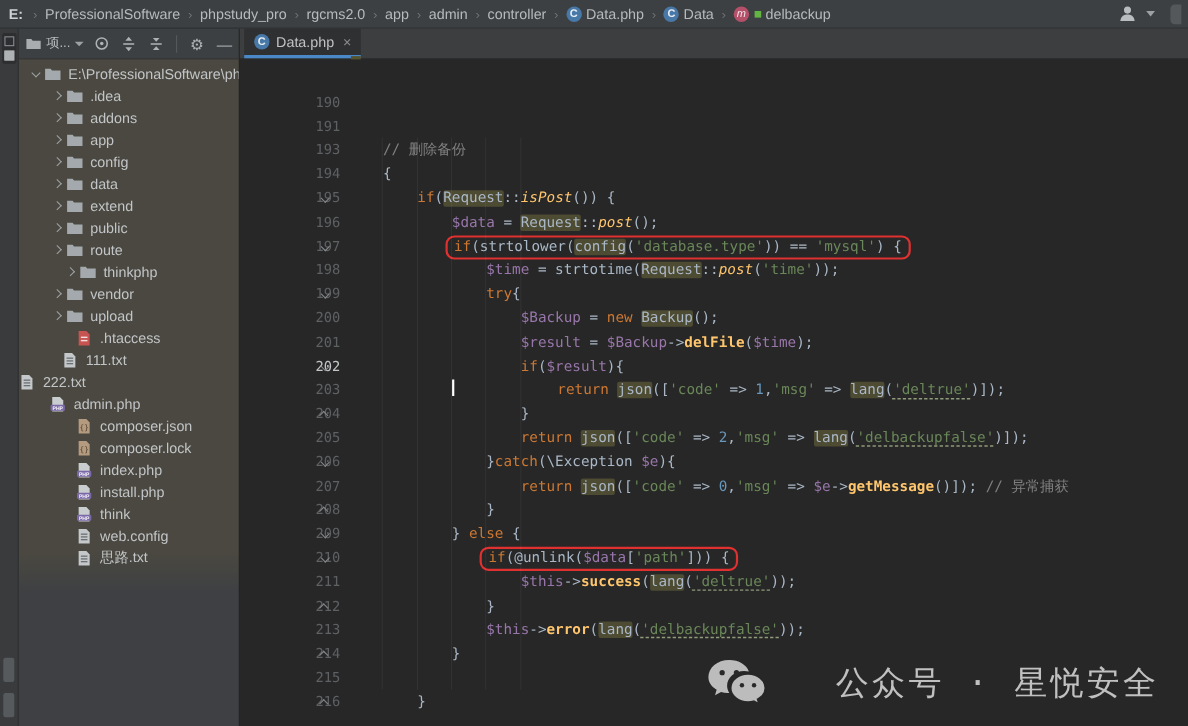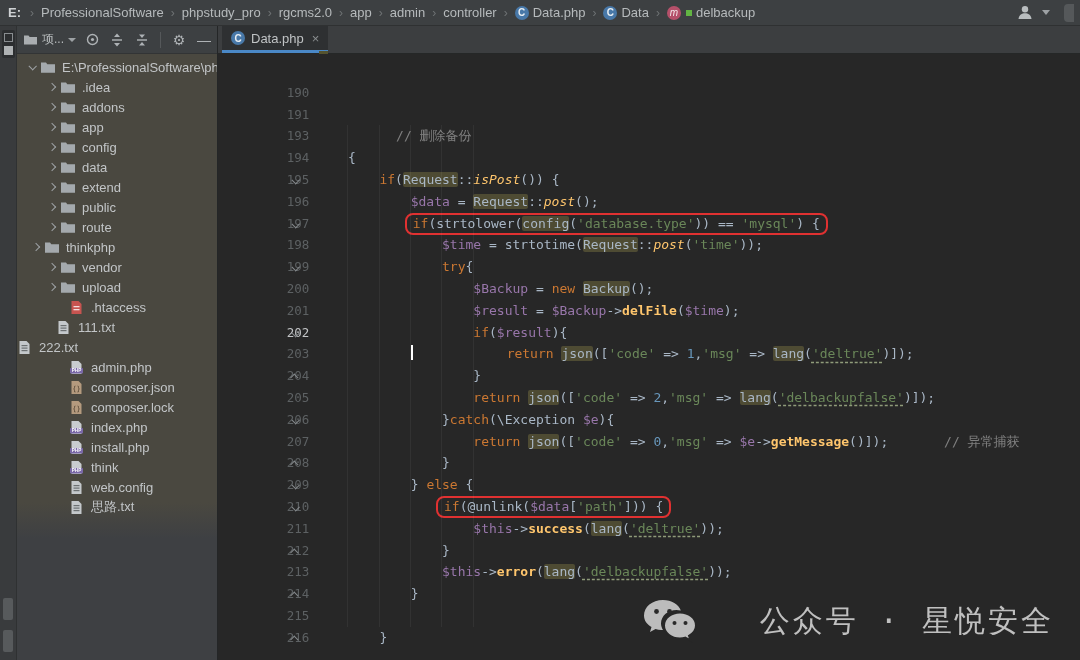--- a/index.html
+++ b/index.html
@@ -71,21 +71,21 @@
   .lnum.cur{color:#c3c5c7;}
   .fold{display:inline-block;width:44px;text-align:center;}
   .fold .chev{border-color:#85898c;}
   .lcontent{white-space:pre;}
   .tok.c-kw{color:var(--kw);}
   .tok.c-str{color:var(--str);}
   .tok.c-var{color:var(--var);}
   .tok.c-num{color:var(--num);}
   .tok.c-fn{color:var(--fn);font-weight:bold;}
   .tok.c-sfn{color:var(--fn);font-style:italic;}
-  .tok.c-com{color:var(--com);margin-left:48px;}
+  .tok.c-com{color:var(--com);}
   .tok.c-def{color:var(--def);}
   .tok.tk-hl{background:var(--hl);border-radius:2px;}
   .tok.tk-u{text-decoration:underline;text-decoration-style:dashed;text-decoration-color:#8f9b7a;text-underline-offset:3px;}
   .redbox{border:2.5px solid var(--red);border-radius:8px;padding:1px 6px 2px;margin-left:-6px;}
   .caret{display:inline-block;width:2px;height:15px;background:#fff;vertical-align:-2px;}
   .guide{position:absolute;width:1px;background:rgba(255,255,255,0.05);pointer-events:none;}
 
   
   .watermark{position:absolute;right:26px;bottom:16px;display:flex;align-items:center;gap:16px;opacity:.92;}
   .watermark-text{font-size:30px;color:#cdcdcd;letter-spacing:3px;font-weight:500;margin-left:46px;}
@@ -268,21 +268,21 @@
         </div>
         <div class="tree-row" style="padding-left:32px">
        <span class="chev r"></span>
        <span class="tree-ico">
             <svg width="16" height="14" viewBox="0 0 16 14">
               <path d="M1 2.5 h5 l1.3 1.7 H15 v8.5 H1 Z" fill="#a4a9ad"></path>
             </svg>
           </span>
        <span>route</span>
         </div>
-        <div class="tree-row" style="padding-left:16px">
+        <div class="tree-row" style="padding-left:44px">
        <span class="chev r"></span>
        <span class="tree-ico">
             <svg width="16" height="14" viewBox="0 0 16 14">
               <path d="M1 2.5 h5 l1.3 1.7 H15 v8.5 H1 Z" fill="#a4a9ad"></path>
             </svg>
           </span>
        <span>thinkphp</span>
         </div>
         <div class="tree-row" style="padding-left:32px">
        <span class="chev r"></span>
@@ -327,21 +327,21 @@
        <span class="tree-ico">
             <svg width="15" height="15" viewBox="0 0 15 15">
               <path d="M2.5 1 h7 l3 3 v10 h-10 Z" fill="#c4c8cb"></path>
               <rect x="4.5" y="5" width="6" height="1.2" fill="#6c7072"></rect>
               <rect x="4.5" y="7.5" width="6" height="1.2" fill="#6c7072"></rect>
               <rect x="4.5" y="10" width="6" height="1.2" fill="#6c7072"></rect>
             </svg>
           </span>
        <span>222.txt</span>
         </div>
-        <div class="tree-row" style="padding-left:52px">
+        <div class="tree-row" style="padding-left:28px">
        <span class="tree-ico">
             <svg width="15" height="15" viewBox="0 0 15 15">
               <path d="M2.5 1 h7 l3 3 v10 h-10 Z" fill="#c9cdd0"></path>
               <rect x="1" y="8" width="13" height="5.5" rx="1" fill="#7a68a8"></rect>
               <text x="7.5" y="12.3" font-size="4.6" font-weight="bold" fill="#fff" text-anchor="middle" font-family="sans-serif">PHP</text>
             </svg>
           </span>
        <span>admin.php</span>
         </div>
         <div class="tree-row" style="padding-left:52px">

